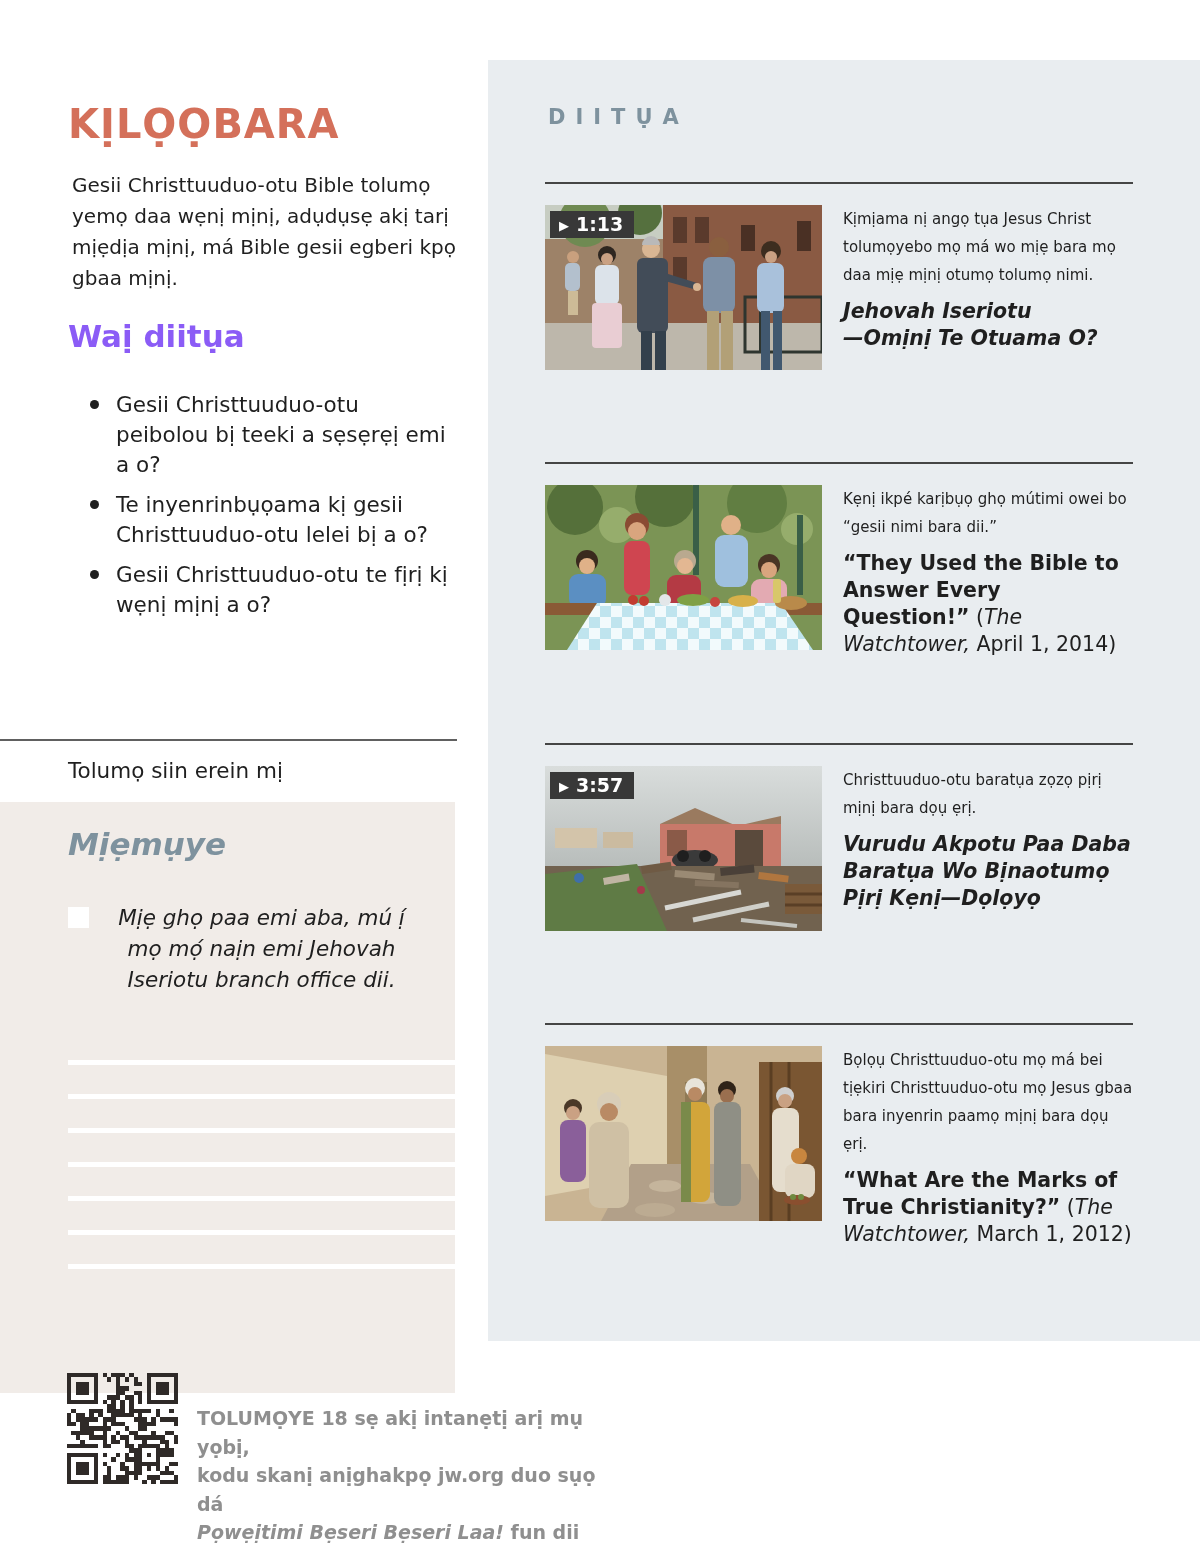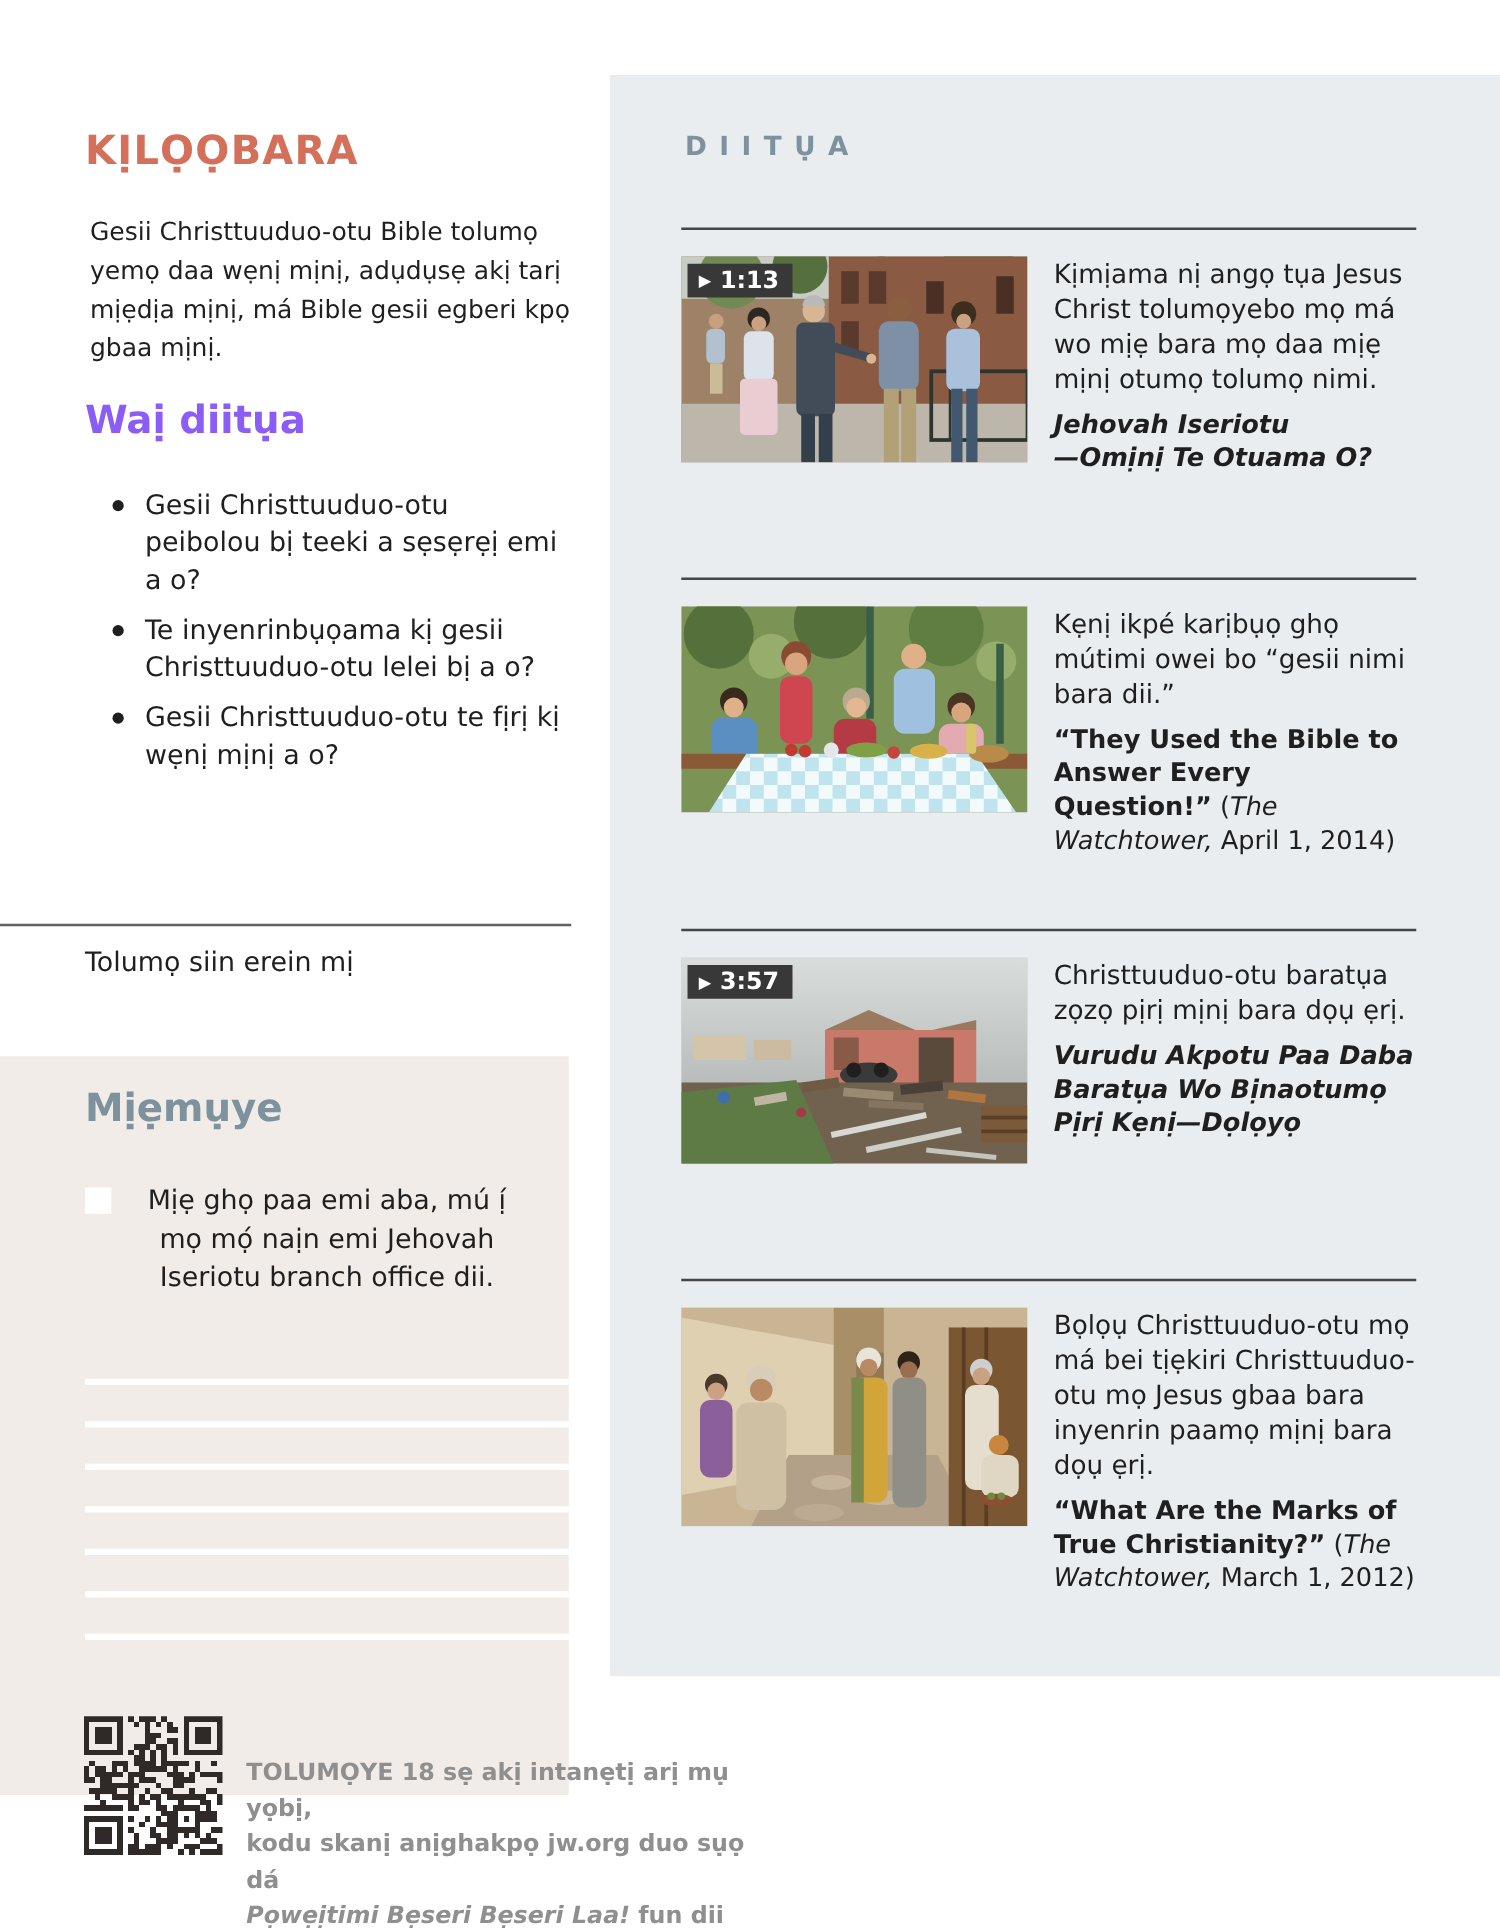--- a/index.html
+++ b/index.html
@@ -1,30 +1,30 @@
 <!DOCTYPE html>
 <html><head>
 <meta charset="utf-8">
 <style>
   html,body{margin:0;padding:0;background:#ffffff;}
   .page{position:relative;width:1200px;height:1543px;background:#ffffff;overflow:hidden;
         font-family:"DejaVu Sans","Liberation Sans",sans-serif;color:#1f1f1f;}
   
-  .h-orange{position:absolute;left:68px;top:101px;margin:0;font-size:32px;font-weight:700;
+  .h-orange{position:absolute;left:68px;top:101px;margin:0;font-size:40px;font-weight:700;
             letter-spacing:1px;color:#d4705a;}
   .intro{position:absolute;left:68px;top:166px;width:392px;margin:4px;font-size:20px;line-height:31px;}
   .h-slate{position:absolute;left:68px;top:318px;margin:0;font-size:31px;font-weight:700;color:#8b5cf6;}
   .qlist{position:absolute;left:90px;top:390px;width:360px;margin:0;padding:0;list-style:none;
          font-size:21.5px;line-height:30px;}
   .qlist li{position:relative;padding-left:26px;margin-bottom:10px;}
   .qlist li .dot{position:absolute;left:0;top:10px;width:9px;height:9px;border-radius:50%;background:#1f1f1f;}
   .left-divider{position:absolute;left:0;top:739px;width:457px;height:0;border-top:2px solid #606060;}
   .note-label{position:absolute;left:68px;top:758px;margin:0;font-size:21.5px;}
   
-  .worksheet{position:absolute;left:0;top:845px;width:455px;height:591px;background:#f1ece8;}
+  .worksheet{position:absolute;left:0;top:802px;width:455px;height:591px;background:#f1ece8;font-style:italic;}
   .worksheet h2{position:absolute;left:68px;top:24px;margin:0;font-size:31px;font-weight:700;color:#7e929e;}
   .check-item{position:absolute;left:68px;width:352px;font-size:21.5px;line-height:31px;}
   .ci-1{top:100px;text-align:center;}
   .ci-2{top:218px;}
   .checkbox{position:absolute;left:0;top:5px;width:21px;height:21px;background:#ffffff;}
   .check-item p{margin:0 0 0 35px;}
   .write-lines{position:absolute;left:68px;top:258px;width:387px;}
   .write-line{height:5px;background:#ffffff;margin-top:29px;}
   .write-line:first-child{margin-top:0;}
   
@@ -39,21 +39,21 @@
   .entry{position:absolute;left:57px;width:588px;border-top:2px solid #454545;}
   .e0{top:122px}.e1{top:402px}.e2{top:683px}.e3{top:963px}
   .entry-inner{display:flex;gap:21px;padding-top:21px;align-items:flex-start;}
   .thumb{position:relative;width:277px;height:165px;flex:0 0 277px;overflow:hidden;background:#cfcfcf;}
   .e3 .thumb{height:175px;flex-basis:277px;}
   .thumb svg{display:block;width:100%;height:100%;}
   .badge{position:absolute;left:5px;top:6px;display:flex;align-items:center;gap:7px;
          background:#383838;color:#ffffff;padding:2px 11px 3px 9px;font-size:19px;font-weight:700;}
   .badge .play{font-size:13px;line-height:1;transform:translateY(1px);}
   .entry-text{width:290px;flex:0 0 290px;}
-  .desc{margin:0;font-size:21px;line-height:28px;}
+  .desc{margin:0;font-size:15px;line-height:28px;}
   .ref{margin:9px 0 0 0;font-size:20.5px;line-height:27px;}
   .seg-bold{font-weight:700;}
   .seg-bold-italic{font-weight:700;font-style:italic;}
   .seg-italic{font-style:italic;}
 </style>
 </head>
 <body>
 
 <div class="page">
 

